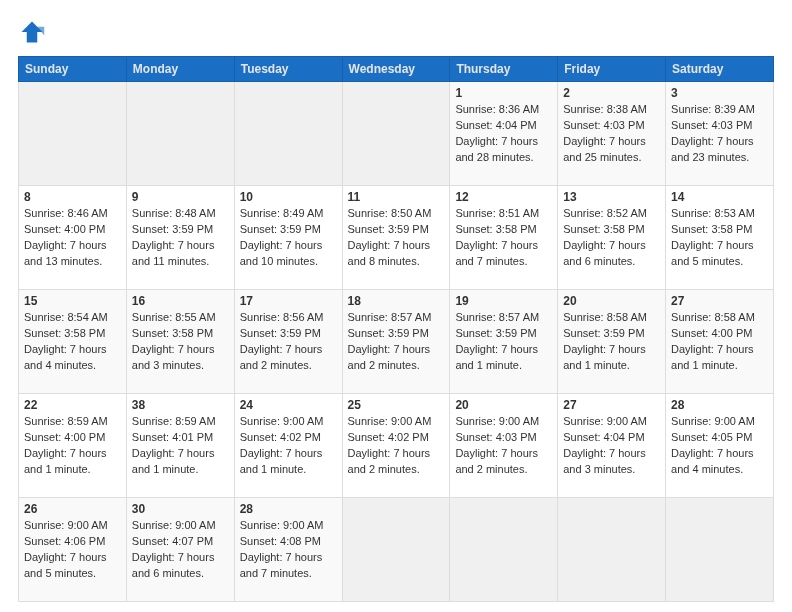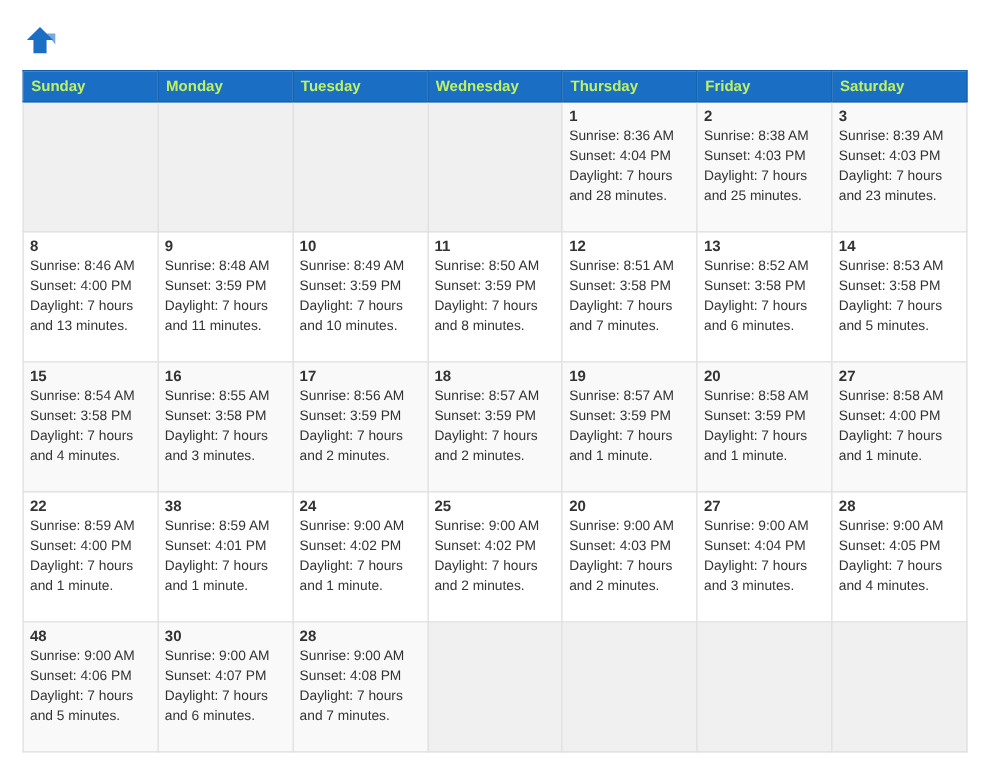--- a/index.html
+++ b/index.html
@@ -62,21 +62,21 @@
     }
     .calendar {
       flex: 1;
       border: 1px solid #ccc;
       border-collapse: collapse;
       width: 100%;
       table-layout: fixed;
     }
     .calendar th {
       background: #1a6fc4;
-      color: #bef264;
+      color: #e5e5e5;
       font-size: 12px;
       font-weight: bold;
       padding: 5px 6px;
       text-align: left;
       border: 1px solid #1560aa;
     }
     .calendar td {
       vertical-align: top;
       padding: 4px 5px;
       font-size: 9.5px;
@@ -170,21 +170,21 @@
         <tr>
           <td><span class="day-num">22</span><span class="day-info">Sunrise: 8:59 AM<br>Sunset: 4:00 PM<br>Daylight: 7 hours and 1 minute.</span></td>
           <td><span class="day-num">38</span><span class="day-info">Sunrise: 8:59 AM<br>Sunset: 4:01 PM<br>Daylight: 7 hours and 1 minute.</span></td>
           <td><span class="day-num">24</span><span class="day-info">Sunrise: 9:00 AM<br>Sunset: 4:02 PM<br>Daylight: 7 hours and 1 minute.</span></td>
           <td><span class="day-num">25</span><span class="day-info">Sunrise: 9:00 AM<br>Sunset: 4:02 PM<br>Daylight: 7 hours and 2 minutes.</span></td>
           <td><span class="day-num">20</span><span class="day-info">Sunrise: 9:00 AM<br>Sunset: 4:03 PM<br>Daylight: 7 hours and 2 minutes.</span></td>
           <td><span class="day-num">27</span><span class="day-info">Sunrise: 9:00 AM<br>Sunset: 4:04 PM<br>Daylight: 7 hours and 3 minutes.</span></td>
           <td><span class="day-num">28</span><span class="day-info">Sunrise: 9:00 AM<br>Sunset: 4:05 PM<br>Daylight: 7 hours and 4 minutes.</span></td>
         </tr>
         <tr>
-          <td><span class="day-num">48</span><span class="day-info">Sunrise: 9:00 AM<br>Sunset: 4:06 PM<br>Daylight: 7 hours and 5 minutes.</span></td>
+          <td><span class="day-num">26</span><span class="day-info">Sunrise: 9:00 AM<br>Sunset: 4:06 PM<br>Daylight: 7 hours and 5 minutes.</span></td>
           <td><span class="day-num">30</span><span class="day-info">Sunrise: 9:00 AM<br>Sunset: 4:07 PM<br>Daylight: 7 hours and 6 minutes.</span></td>
           <td><span class="day-num">28</span><span class="day-info">Sunrise: 9:00 AM<br>Sunset: 4:08 PM<br>Daylight: 7 hours and 7 minutes.</span></td>
           <td class="empty-cell"></td>
           <td class="empty-cell"></td>
           <td class="empty-cell"></td>
           <td class="empty-cell"></td>
         </tr>
       </tbody>
   </table>
 </div>

